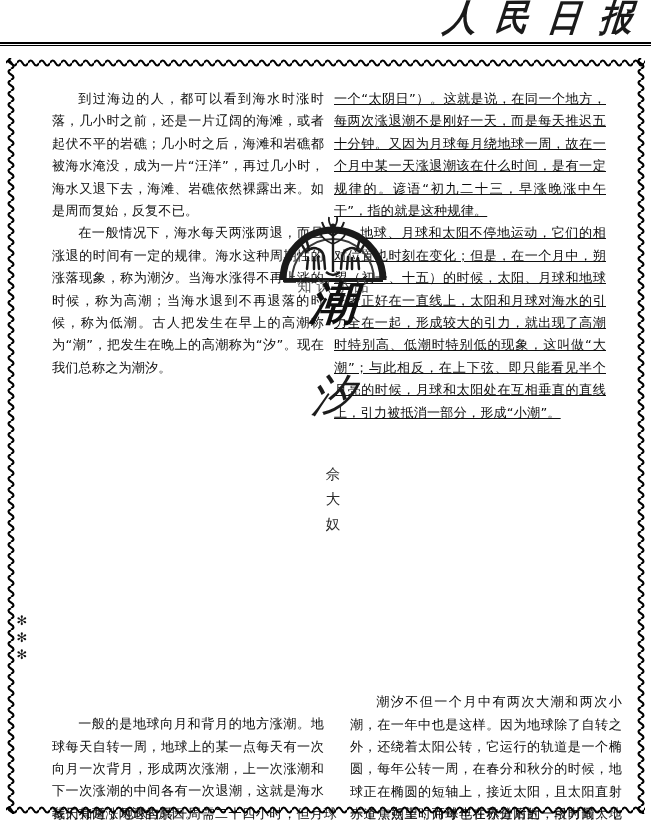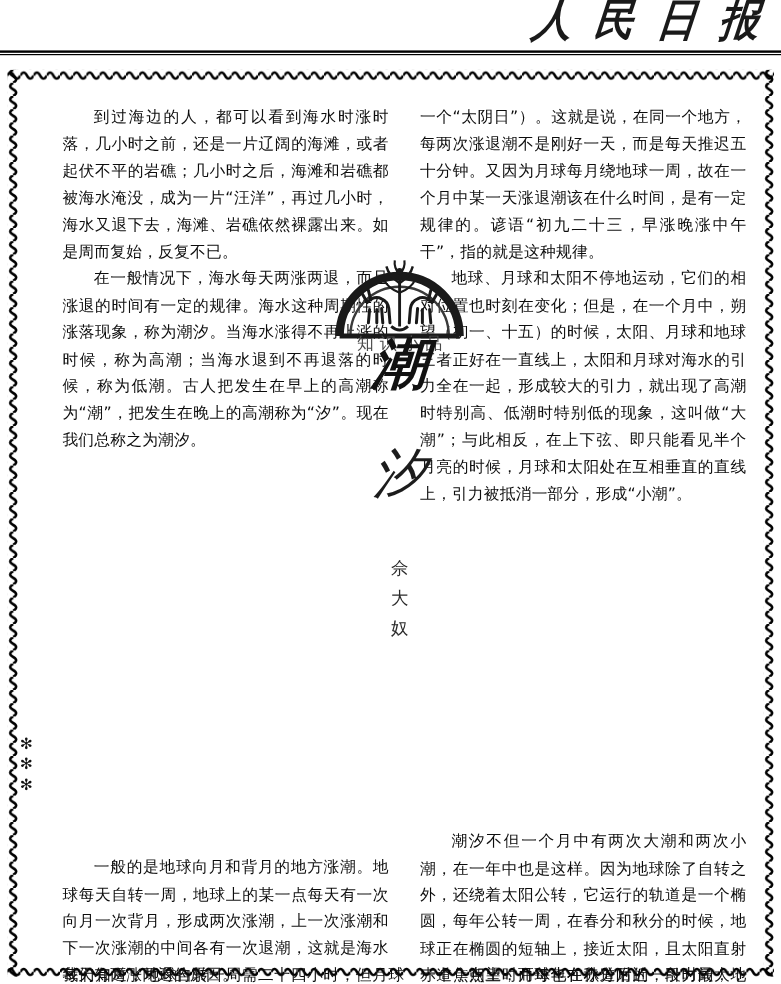--- a/index.html
+++ b/index.html
@@ -80,21 +80,21 @@
     width: 570px;
     height: 700px;
   }
 
   .col {
     position: absolute;
     top: 0;
     width: 272px;
   }
   #col-left  { left: 0; }
-  #col-right { left: 298px; }
+  #col-right { left: 282px; text-decoration: underline; }
 
   .para {
     font-family: "DejaVu Sans", "Liberation Sans", sans-serif;
     font-size: 13.1px;
     line-height: 22.4px;
     text-align: justify;
     text-justify: inter-character;
     color: #0d0d0d;
     margin: 0 0 0 0;
     letter-spacing: 0.2px;

